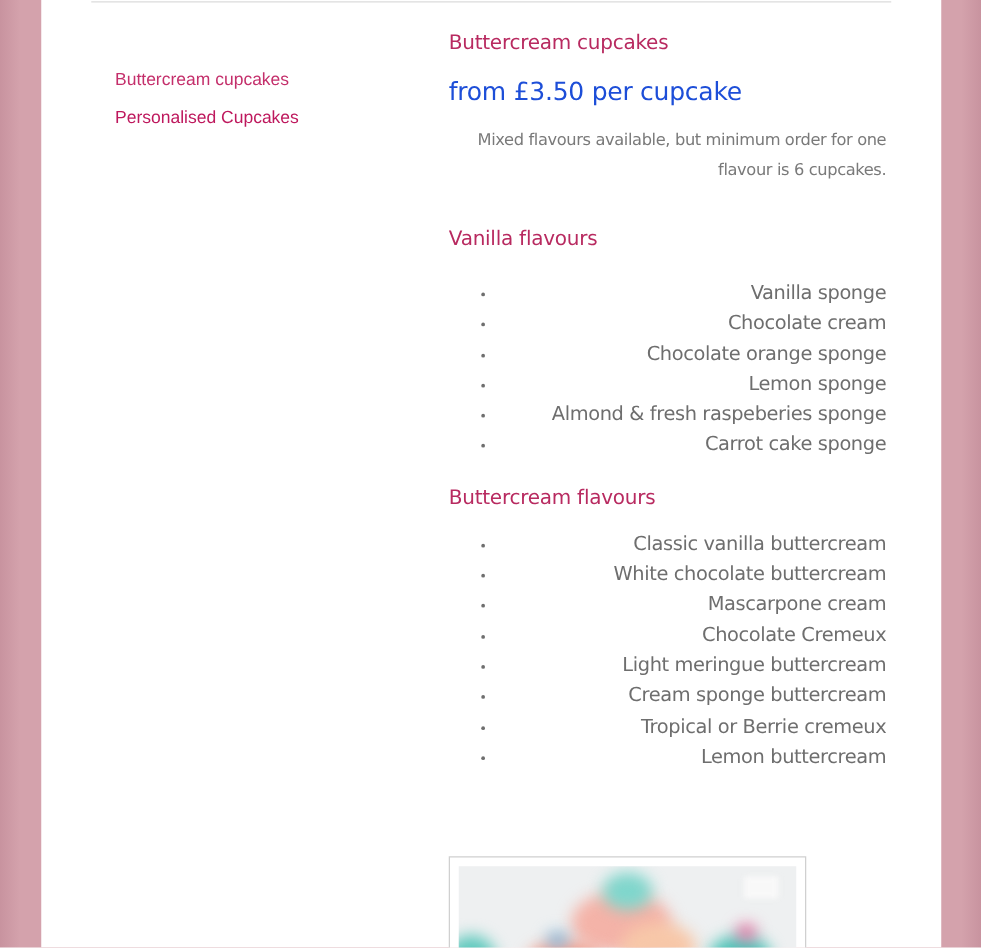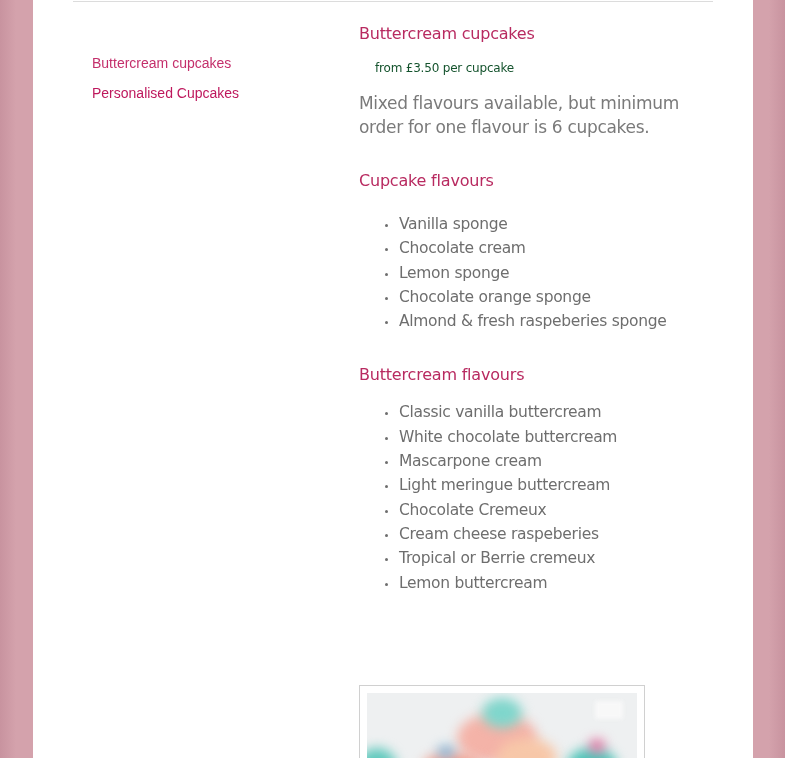--- a/index.html
+++ b/index.html
@@ -22,33 +22,33 @@
       display: block; font-family: "Liberation Sans", sans-serif; font-size: 14px;
       line-height: 30px; text-decoration: none; color: #be185d;
     }
     .sidenav a.active { color: #c42f6b; }
     .content {
       position: absolute; left: 326px; top: 22px; width: 350px;
       color: #6b6b6b; font-family: "DejaVu Sans", sans-serif;
     }
     .h-pink { color: #b82a60; font-size: 16px; margin: 0; font-weight: normal; letter-spacing: -0.2px; }
     .h1 { margin-top: 2px; }
-    .price { font-size: 12px; color: #14532d; margin: 18px 0 0 16px; letter-spacing: -0.2px; }
-    .desc { font-size: 17px; line-height: 24px; margin: 16px 0 0 0; color: #7a7a7a; letter-spacing: -0.3px; }
+    .price { font-size: 20px; color: #1d4ed8; margin: 18px 0 0 0; letter-spacing: -0.2px; }
+    .desc { font-size: 13px; line-height: 24px; margin: 16px 0 0 0; color: #7a7a7a; letter-spacing: -0.3px; text-align: right; }
     .h2 { margin-top: 32px; }
     ul { margin: 0; padding-left: 40px; list-style: none; }
     ul li {
-      font-size: 15.5px; line-height: 24.3px; color: #6e6e6e; position: relative; letter-spacing: -0.3px;
+      font-size: 15.5px; line-height: 24.3px; color: #6e6e6e; position: relative; letter-spacing: -0.3px; text-align: right;
     }
     ul li::before {
       content: ""; position: absolute; left: -14px; top: 12px; width: 3px; height: 3px; border-radius: 50%;
       background: #6e6e6e;
     }
     .list1 { margin-top: 22px; }
-    .h3 { margin-top: 32px; }
+    .h3 { margin-top: 20px; }
     .list2 { margin-top: 16px; }
     .photo-frame {
       position: absolute; left: 326px; top: 685px; width: 284px; height: 90px;
       border: 1px solid #d0d0d0; background: #fff;
     }
     .photo {
       position: absolute; left: 7px; top: 7px; width: 270px; height: 80px; overflow: hidden;
       background: #eef0f1;
     }
     .blob { position: absolute; border-radius: 50%; filter: blur(6px); }
@@ -62,37 +62,38 @@
   <nav class="sidenav">
     <a href="#" class="active">Buttercream cupcakes</a>
     <a href="#">Personalised Cupcakes</a>
   </nav>
 
   <div class="content">
     <h2 class="h-pink h1">Buttercream cupcakes</h2>
     <p class="price">from £3.50 per cupcake</p>
     <p class="desc">Mixed flavours available, but minimum order for one flavour is 6 cupcakes.</p>
 
-    <h3 class="h-pink h2">Cupcake flavours</h3>
+    <h3 class="h-pink h2">Vanilla flavours</h3>
     <ul class="list1">
       <li>Vanilla sponge</li>
       <li>Chocolate cream</li>
+      <li>Chocolate orange sponge</li>
       <li>Lemon sponge</li>
-      <li>Chocolate orange sponge</li>
       <li>Almond &amp; fresh raspeberies sponge</li>
+      <li>Carrot cake sponge</li>
     </ul>
 
     <h3 class="h-pink h3">Buttercream flavours</h3>
     <ul class="list2">
       <li>Classic vanilla buttercream</li>
       <li>White chocolate buttercream</li>
       <li>Mascarpone cream</li>
+      <li>Chocolate Cremeux</li>
       <li>Light meringue buttercream</li>
-      <li>Chocolate Cremeux</li>
-      <li>Cream cheese raspeberies</li>
+      <li>Cream sponge buttercream</li>
       <li>Tropical or Berrie cremeux</li>
       <li>Lemon buttercream</li>
     </ul>
   </div>
 
   <div class="photo-frame">
     <div class="photo" title="cupcakes-photo">
       <div class="blob" style="left:-10px;top:55px;width:40px;height:40px;background:#5fc9bd;"></div>
       <div class="blob" style="left:90px;top:20px;width:80px;height:50px;background:#f4b3a8;"></div>
       <div class="blob" style="left:115px;top:5px;width:40px;height:30px;background:#7fd6cc;"></div>

